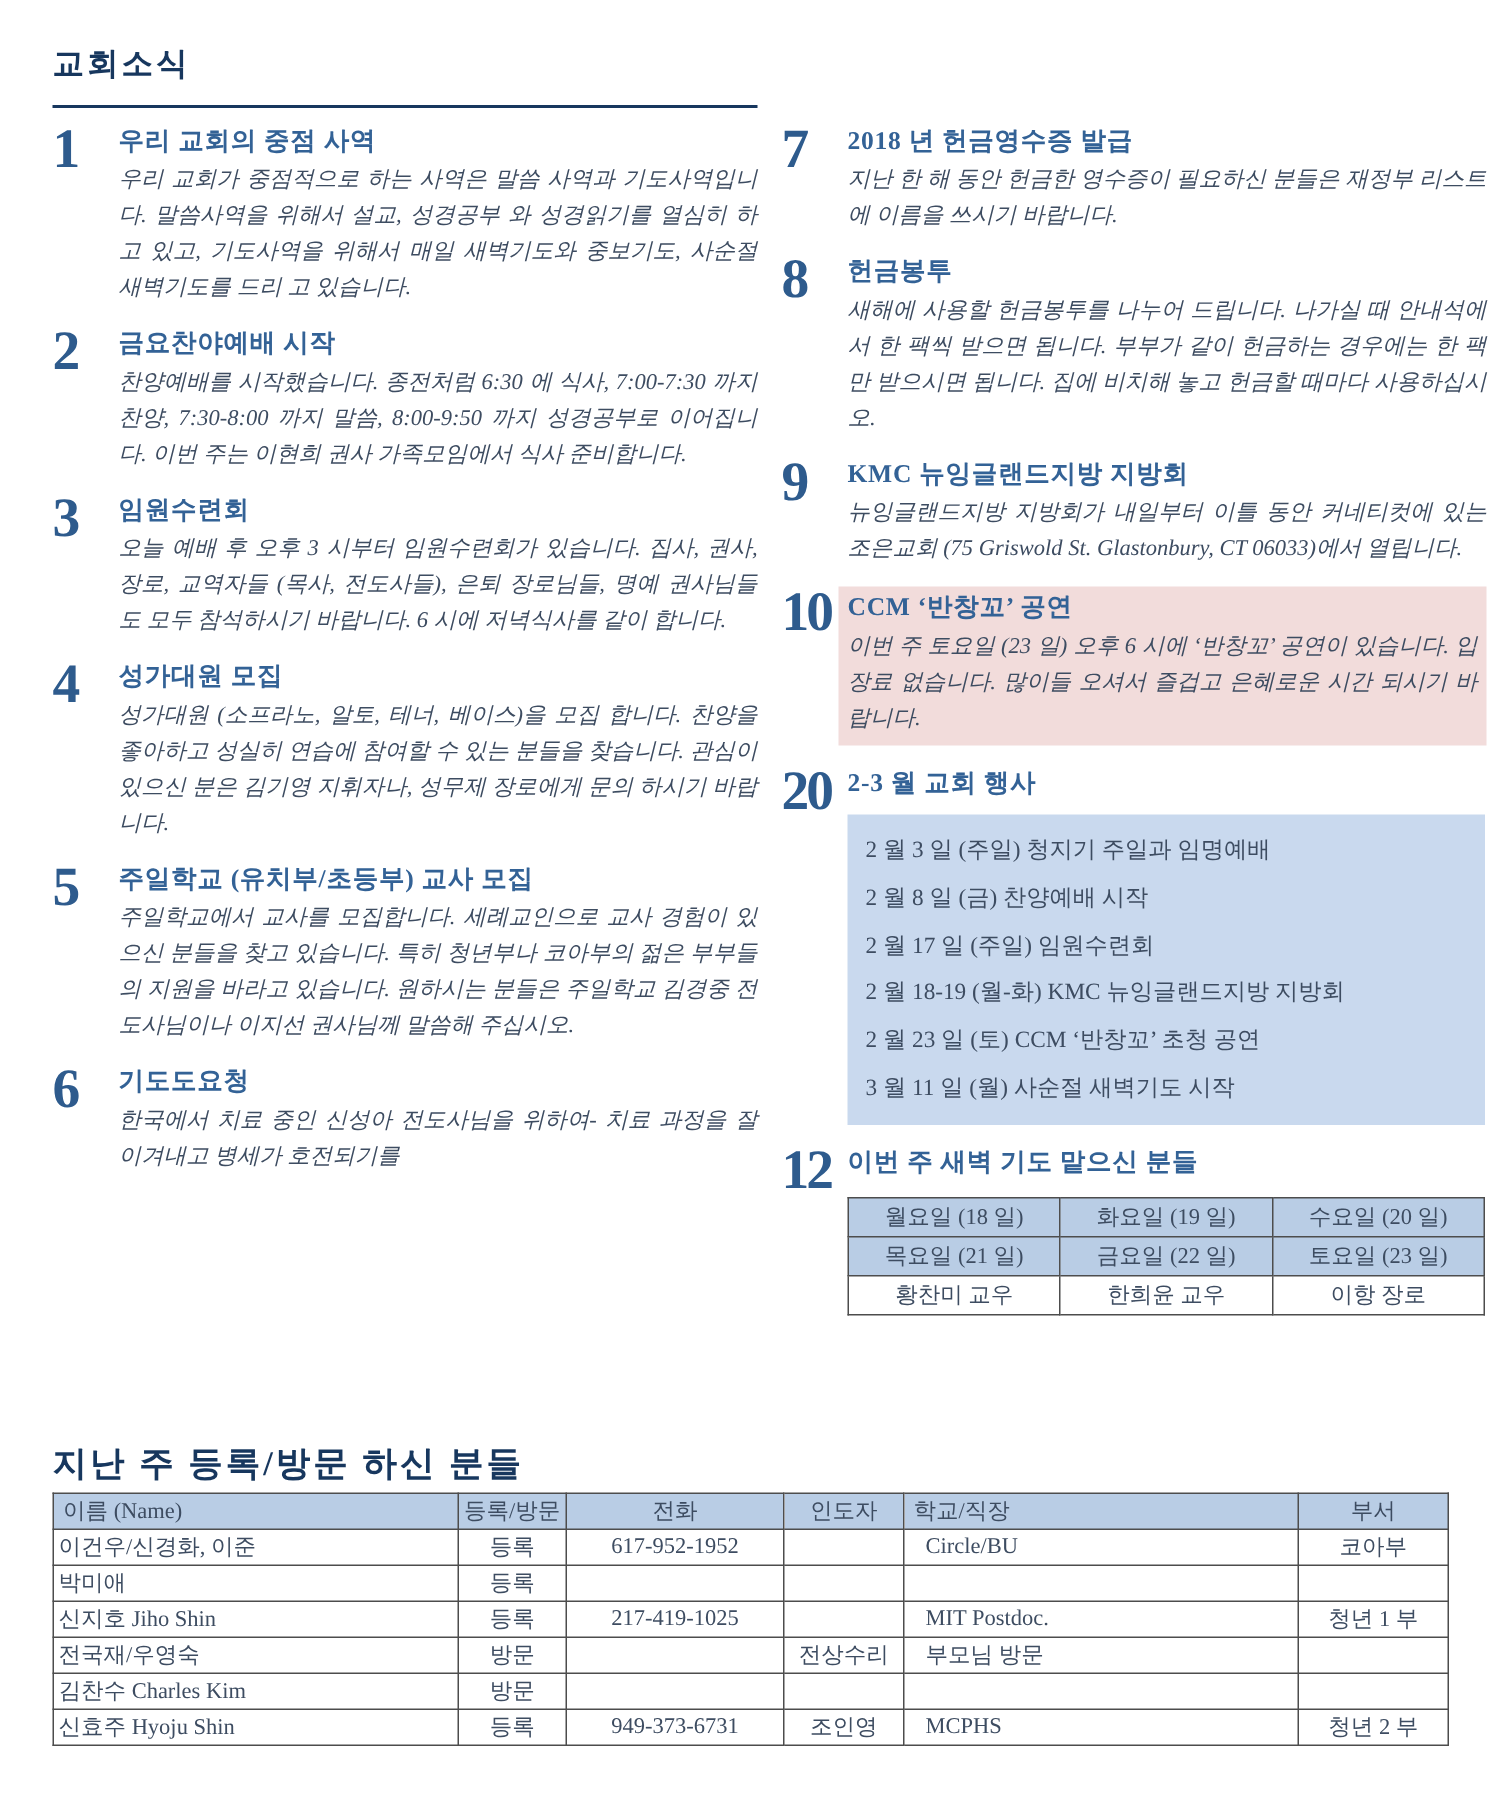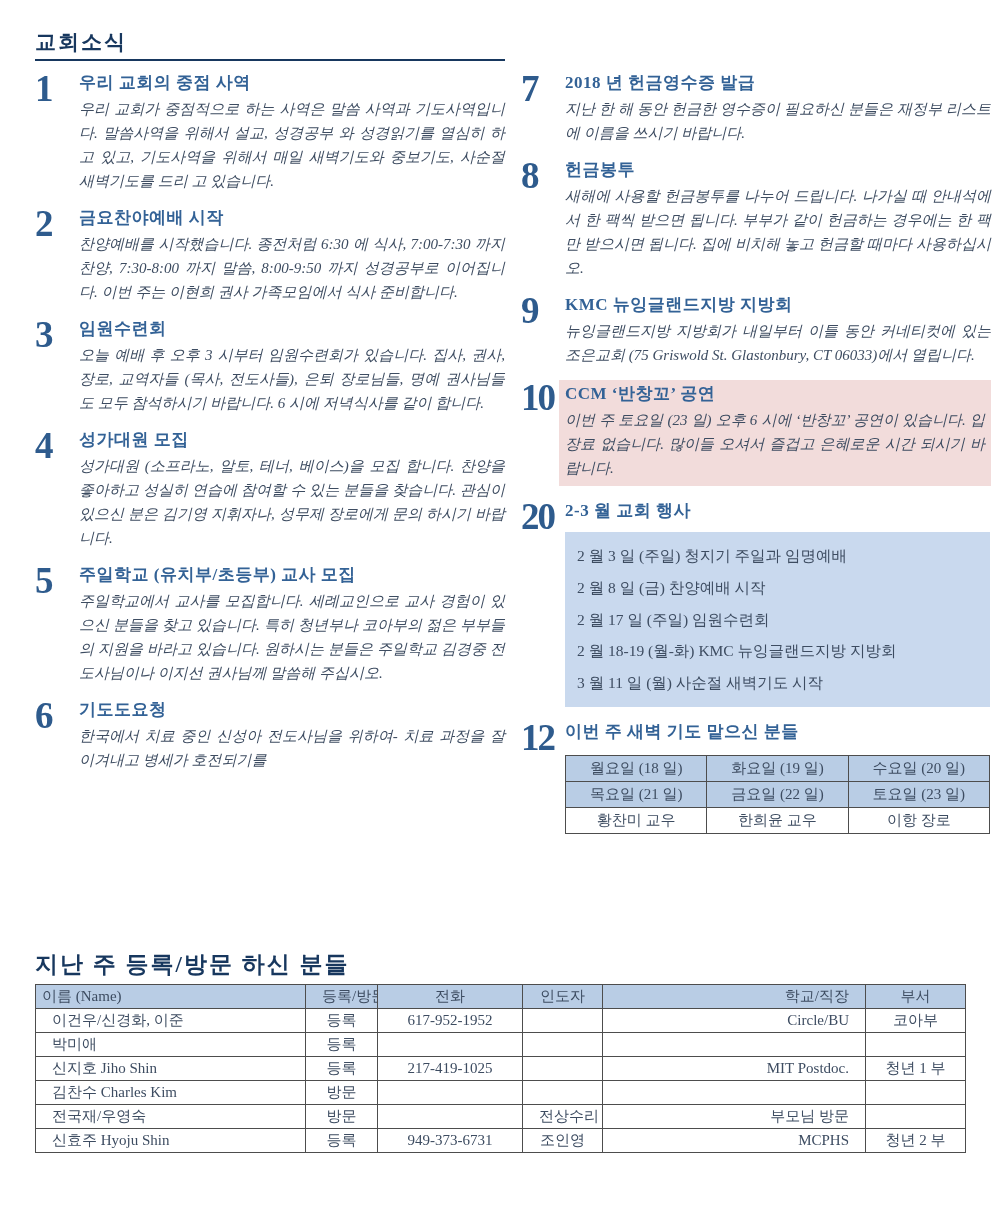--- a/index.html
+++ b/index.html
@@ -17,21 +17,21 @@
   body{
     width:1000px;height:1213px;
     font-family:"Liberation Serif","DejaVu Serif",serif;
     color:var(--body-ink);
     overflow:hidden;
   }
   .page{padding:28px 35px 20px 35px;}
   .page-header{
     font-size:21px;font-weight:bold;color:var(--navy);
     width:470px;border-bottom:2px solid var(--navy);
-    padding-bottom:3px;letter-spacing:2px;
+    padding-bottom:14px;letter-spacing:2px;
   }
   .columns{display:flex;gap:16px;margin-top:10px;min-height:872px;align-items:flex-start;}
   .col{width:470px;flex:0 0 470px;}
   .item{display:flex;margin-bottom:13px;}
   .num{
     flex:0 0 44px;width:44px;
     font-size:37px;line-height:0.95;font-weight:bold;
     color:var(--num-blue);letter-spacing:-2px;
   }
   .content{flex:1;min-width:0;}
@@ -57,29 +57,29 @@
     padding:3px 4px;color:var(--body-ink);
   }
   .prayer-table tr.day-row td{background:var(--thead-blue);}
   .visitors{margin-top:6px;}
   .visitors-title{
     font-size:23px;font-weight:bold;color:var(--navy);
     letter-spacing:2px;margin-bottom:4px;
   }
   .visitors-table{width:930px;font-size:15px;table-layout:fixed;}
   .visitors-table td{
-    border:1px solid var(--line);padding:2px 16px;height:24px;
+    border:1px solid var(--line);padding:2px 3px;height:24px;
     color:var(--body-ink);overflow:hidden;white-space:nowrap;
   }
   .visitors-table tr.head td{background:var(--thead-blue);}
   .c-name{width:270px;text-align:left;}
   .c-reg{width:72px;text-align:center;}
   .c-phone{width:145px;text-align:center;}
   .c-guide{width:80px;text-align:center;}
-  .c-school{width:263px;text-align:right;padding-left:14px !important;}
+  .c-school{width:263px;text-align:left;padding-left:14px !important;}
   .c-dept{width:100px;text-align:center;}
   .visitors-table tr.head td.c-name,.visitors-table tr.head td.c-school{padding-left:6px !important;}
 </style>
 </head>
 <body>
 
 <div class="page">
 
   <h1 class="page-header">교회소식</h1>
 
@@ -175,20 +175,21 @@
 
       <div class="item">
         <div class="num">20</div>
         <div class="content">
           <div class="title">2-3 월 교회 행사</div>
           <div class="events-box">
             <div class="event-line">2 월 3 일 (주일) 청지기 주일과 임명예배</div>
             <div class="event-line">2 월 8 일 (금) 찬양예배 시작</div>
             <div class="event-line">2 월 17 일 (주일) 임원수련회</div>
             <div class="event-line">2 월 18-19 (월-화) KMC 뉴잉글랜드지방 지방회</div>
+            <div class="event-line">2 월 23 일 (토) CCM ‘반창꼬’ 초청 공연</div>
             <div class="event-line">3 월 11 일 (월) 사순절 새벽기도 시작</div>
           </div>
         </div>
       </div>
 
       <div class="item">
         <div class="num">12</div>
         <div class="content">
           <div class="title">이번 주 새벽 기도 맡으신 분들</div>
           <table class="prayer-table">
@@ -246,36 +247,36 @@
         </tr>
         <tr>
           <td class="c-name">신지호 Jiho Shin</td>
           <td class="c-reg">등록</td>
           <td class="c-phone">217-419-1025</td>
           <td class="c-guide"></td>
           <td class="c-school">MIT Postdoc.</td>
           <td class="c-dept">청년 1 부</td>
         </tr>
         <tr>
-          <td class="c-name">김찬수 Charles Kim</td>
-          <td class="c-reg">방문</td>
-          <td class="c-phone"></td>
-          <td class="c-guide"></td>
-          <td class="c-school"></td>
-          <td class="c-dept"></td>
-        </tr>
-        <tr>
           <td class="c-name">전국재/우영숙</td>
           <td class="c-reg">방문</td>
           <td class="c-phone"></td>
           <td class="c-guide">전상수리</td>
           <td class="c-school">부모님 방문</td>
           <td class="c-dept"></td>
         </tr>
         <tr>
+          <td class="c-name">김찬수 Charles Kim</td>
+          <td class="c-reg">방문</td>
+          <td class="c-phone"></td>
+          <td class="c-guide"></td>
+          <td class="c-school"></td>
+          <td class="c-dept"></td>
+        </tr>
+        <tr>
           <td class="c-name">신효주 Hyoju Shin</td>
           <td class="c-reg">등록</td>
           <td class="c-phone">949-373-6731</td>
           <td class="c-guide">조인영</td>
           <td class="c-school">MCPHS</td>
           <td class="c-dept">청년 2 부</td>
         </tr>
       </tbody>
     </table>
   </section>

